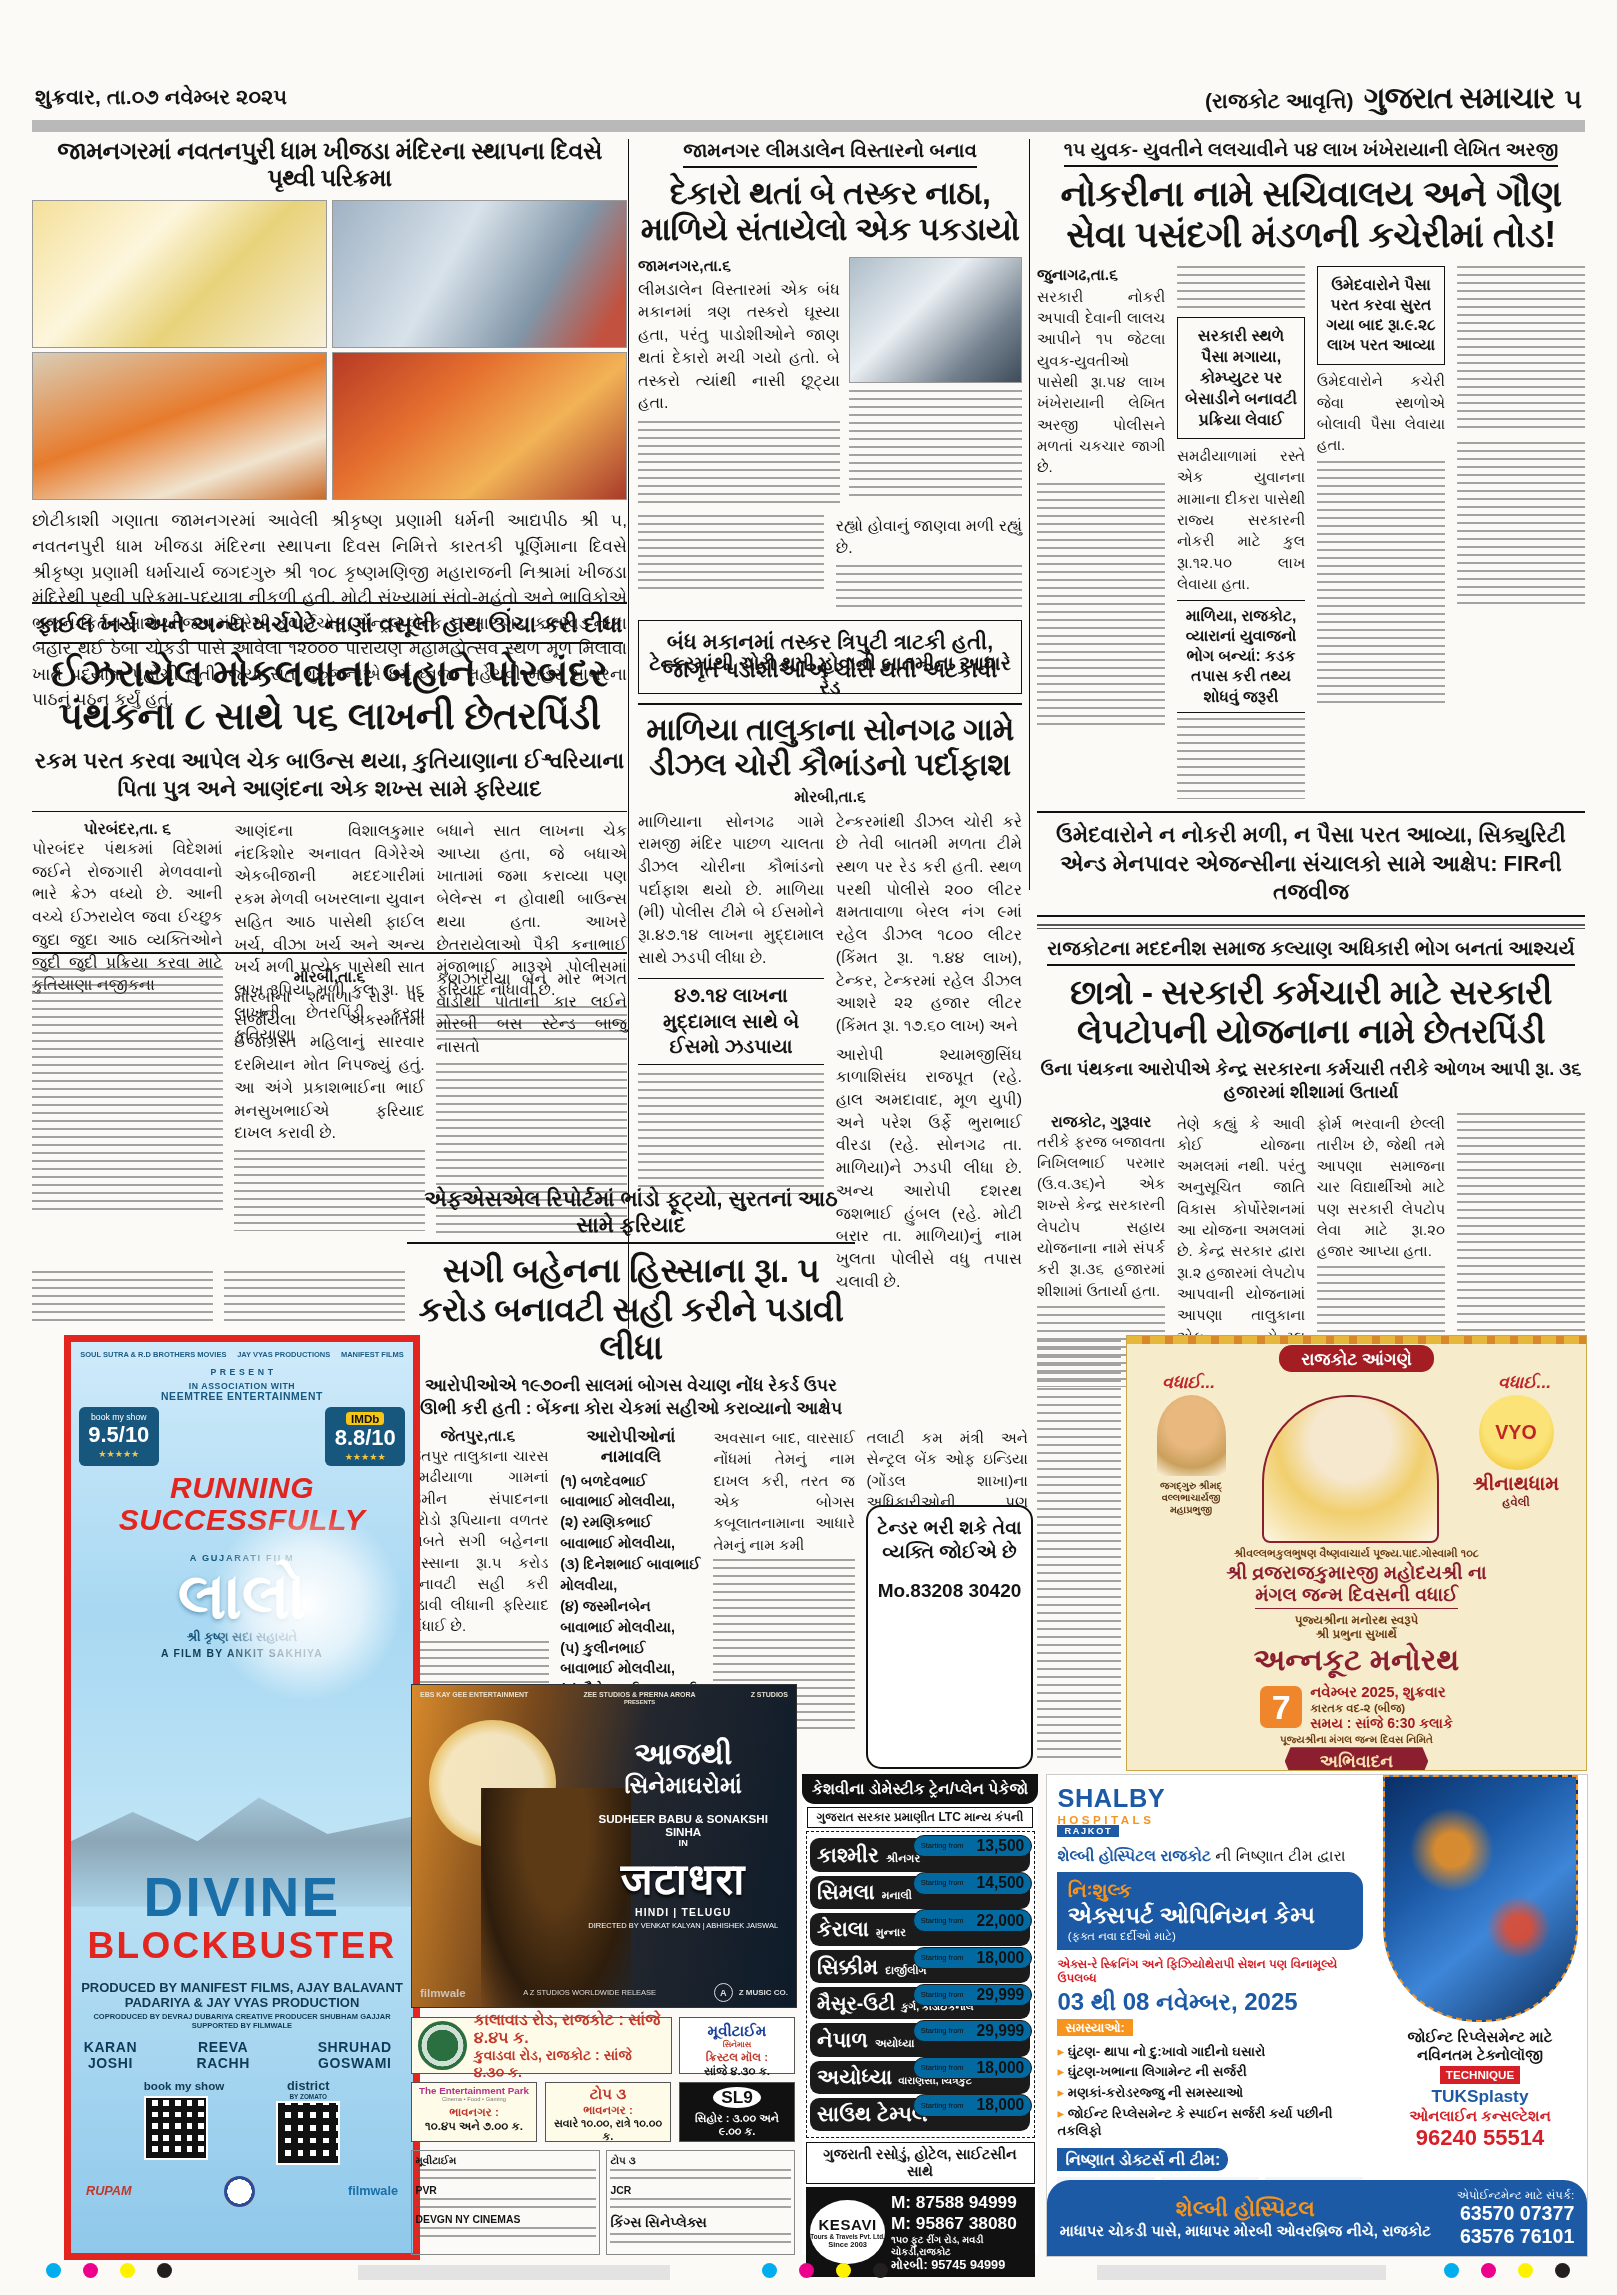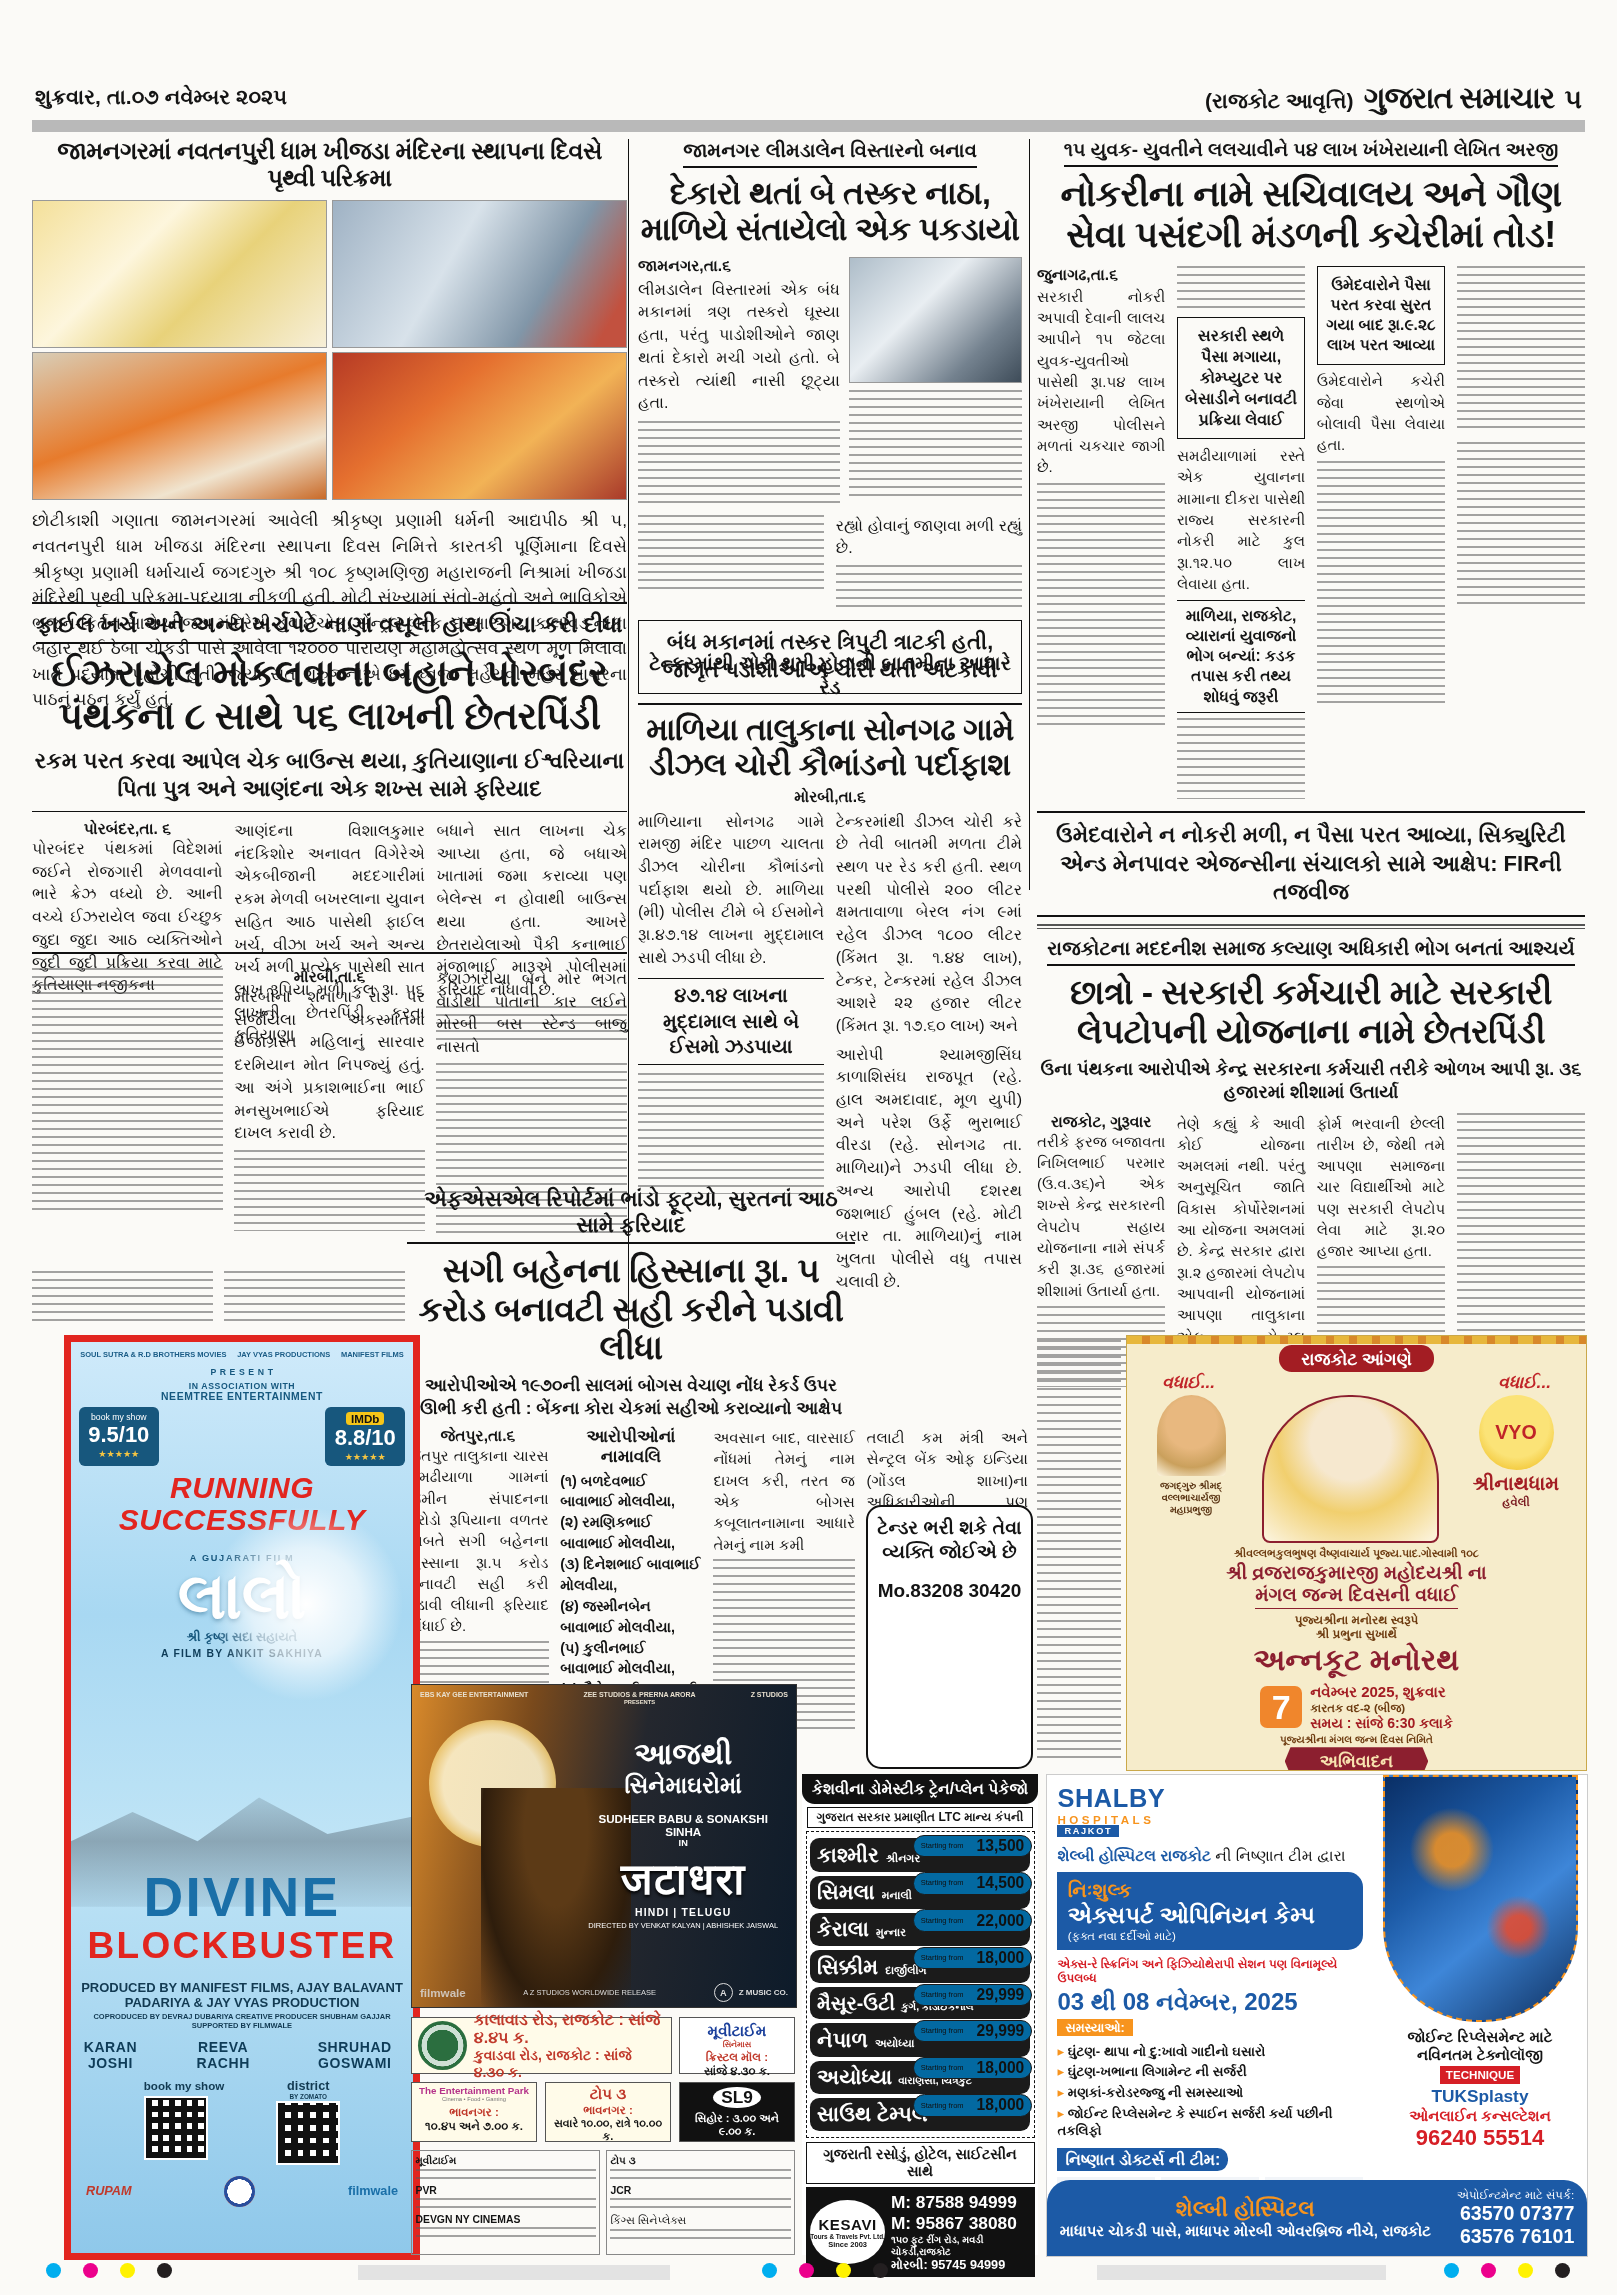--- a/index.html
+++ b/index.html
@@ -423,21 +423,21 @@
       <span style="font-weight:bold;font-size:10.4px;">PVR</span>
       <div class="ph" style="height:16px;margin-top:2.3px;"></div>
       <span style="font-weight:bold;font-size:10.4px;">DEVGN NY CINEMAS</span>
       <div class="ph" style="height:11.6px;margin-top:2.3px;"></div>
     </div>
     <div style="border:1.2px solid #888;padding:3.5px;">
       <span style="font-weight:bold;font-size:10.4px;">ટોપ ૩</span>
       <div class="ph" style="height:16px;margin-top:2.3px;"></div>
       <span style="font-weight:bold;font-size:10.4px;">JCR</span>
       <div class="ph" style="height:16px;margin-top:2.3px;"></div>
-      <span style="font-weight:normal;font-size:11px;">કિંગ્સ સિનેપ્લેક્સ</span>
+      <span style="font-weight:bold;font-size:14px;">કિંગ્સ સિનેપ્લેક્સ</span>
       <div class="ph" style="height:11.6px;margin-top:2.3px;"></div>
     </div>
   </div>
 </div>
 
 <div class="abs" style="left:802px;top:1774px;width:236px;height:481px;background:#fff;">
   <div style="background:#111;color:#fff;font-weight:900;font-size:15.6px;text-align:center;border-radius:0 0 12.7px 12.7px;padding:5.8px 3.5px;">કેશવીના ડોમેસ્ટીક ટ્રેન/પ્લેન પેકેજો</div>
   <div style="border:1.7px solid #111;font-weight:bold;font-size:12px;text-align:center;margin:3.5px 4.6px;padding:2.3px;">ગુજરાત સરકાર પ્રમાણીત LTC માન્ય કંપની</div>
   <div style="border:1.7px dashed #111;margin:0 3.5px;padding:2.3px 3.5px;">
     <div class="kpkg">

